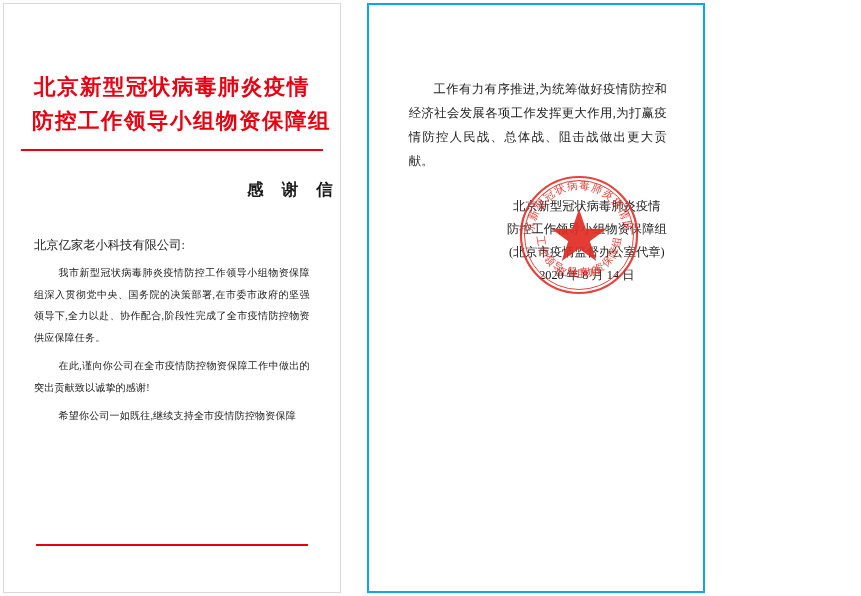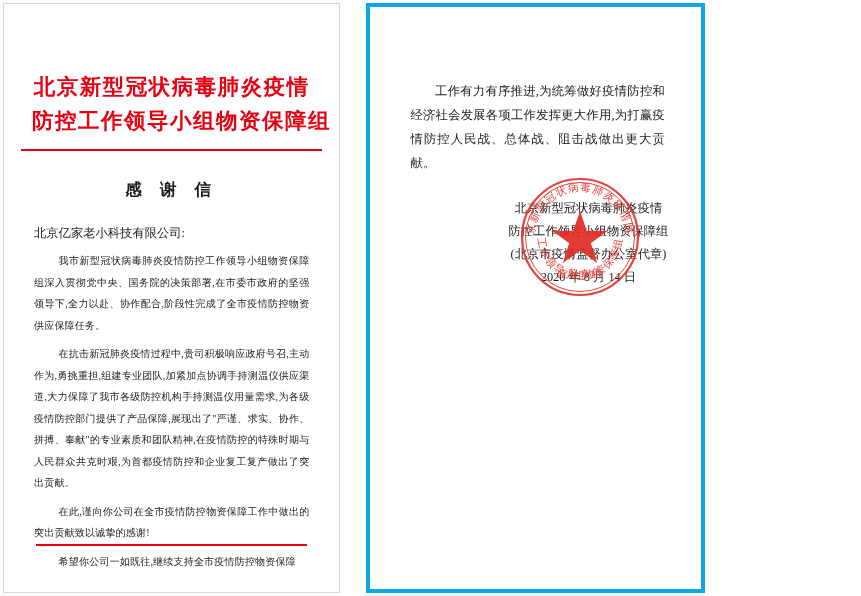--- a/index.html
+++ b/index.html
@@ -32,21 +32,21 @@
   .page-left {
     width: 412px;
     height: 590px;
     margin: 3px 0 0 3px;
     border: 1px solid #d8d8d8;
   }
   .page-right {
     width: 412px;
     height: 590px;
     margin: 3px 7px 0 14px;
-    border: 4px solid #0ea5e9;
+    border: 2px solid #0ea5e9;
   }
   
   .letterhead {
     margin: 66px 28px 0 28px;
     text-align: center;
     color: #e60012;
     font-weight: bold;
     font-size: 21.5px;
     letter-spacing: 1.5px;
     line-height: 34px;
@@ -55,28 +55,28 @@
   .letterhead .lh-line {
     white-space: nowrap;
   }
   .red-rule {
     margin: 11px 17px 0 17px;
     height: 2px;
     background: #e60012;
   }
   .doc-title {
     margin: 28px 0 0 0;
-    text-align: center;
+    text-align: right;
     font-size: 16.5px;
     font-weight: bold;
     letter-spacing: 7px;
     color: #1a1a1a;
   }
   .salutation {
-    margin: 22px 30px 0 30px;
+    margin: 34px 30px 0 30px;
     font-size: 12.3px;
     color: #1a1a1a;
     line-height: 20px;
   }
   .body-para {
     margin: 7px 30px 0 30px;
     font-size: 10px;
     color: #1a1a1a;
     line-height: 21.5px;
     text-align: justify;
@@ -136,21 +136,20 @@
       <div class="lh-line">防控工作领导小组物资保障组</div>
     </div>
 
     <div class="red-rule"></div>
 
     <div class="doc-title">感 谢 信</div>
 
     <div class="salutation">北京亿家老小科技有限公司:</div>
 
     <div class="body-para">我市新型冠状病毒肺炎疫情防控工作领导小组物资保障组深入贯彻党中央、国务院的决策部署,在市委市政府的坚强领导下,全力以赴、协作配合,阶段性完成了全市疫情防控物资供应保障任务。</div>
-    <div class="body-para">在抗击新冠肺炎疫情过程中,贵司积极响应政府号召,主动作为,勇挑重担,组建专业团队,加紧加点协调手持测温仪供应渠道,大力保障了我市各级防控机构手持测温仪用量需求,为各级疫情防控部门提供了产品保障,展现出了"严谨、求实、协作、拼搏、奉献"的专业素质和团队精神,在疫情防控的特殊时期与人民群众共克时艰,为首都疫情防控和企业复工复产做出了突出贡献。</div>
     <div class="body-para">在此,谨向你公司在全市疫情防控物资保障工作中做出的突出贡献致以诚挚的感谢!</div>
     <div class="body-para">希望你公司一如既往,继续支持全市疫情防控物资保障</div>
 
     <div class="bottom-rule"></div>
   </div>
 
   <div class="page page-right">
 
     <div class="r-para">工作有力有序推进,为统筹做好疫情防控和经济社会发展各项工作发挥更大作用,为打赢疫情防控人民战、总体战、阻击战做出更大贡献。</div>
 

